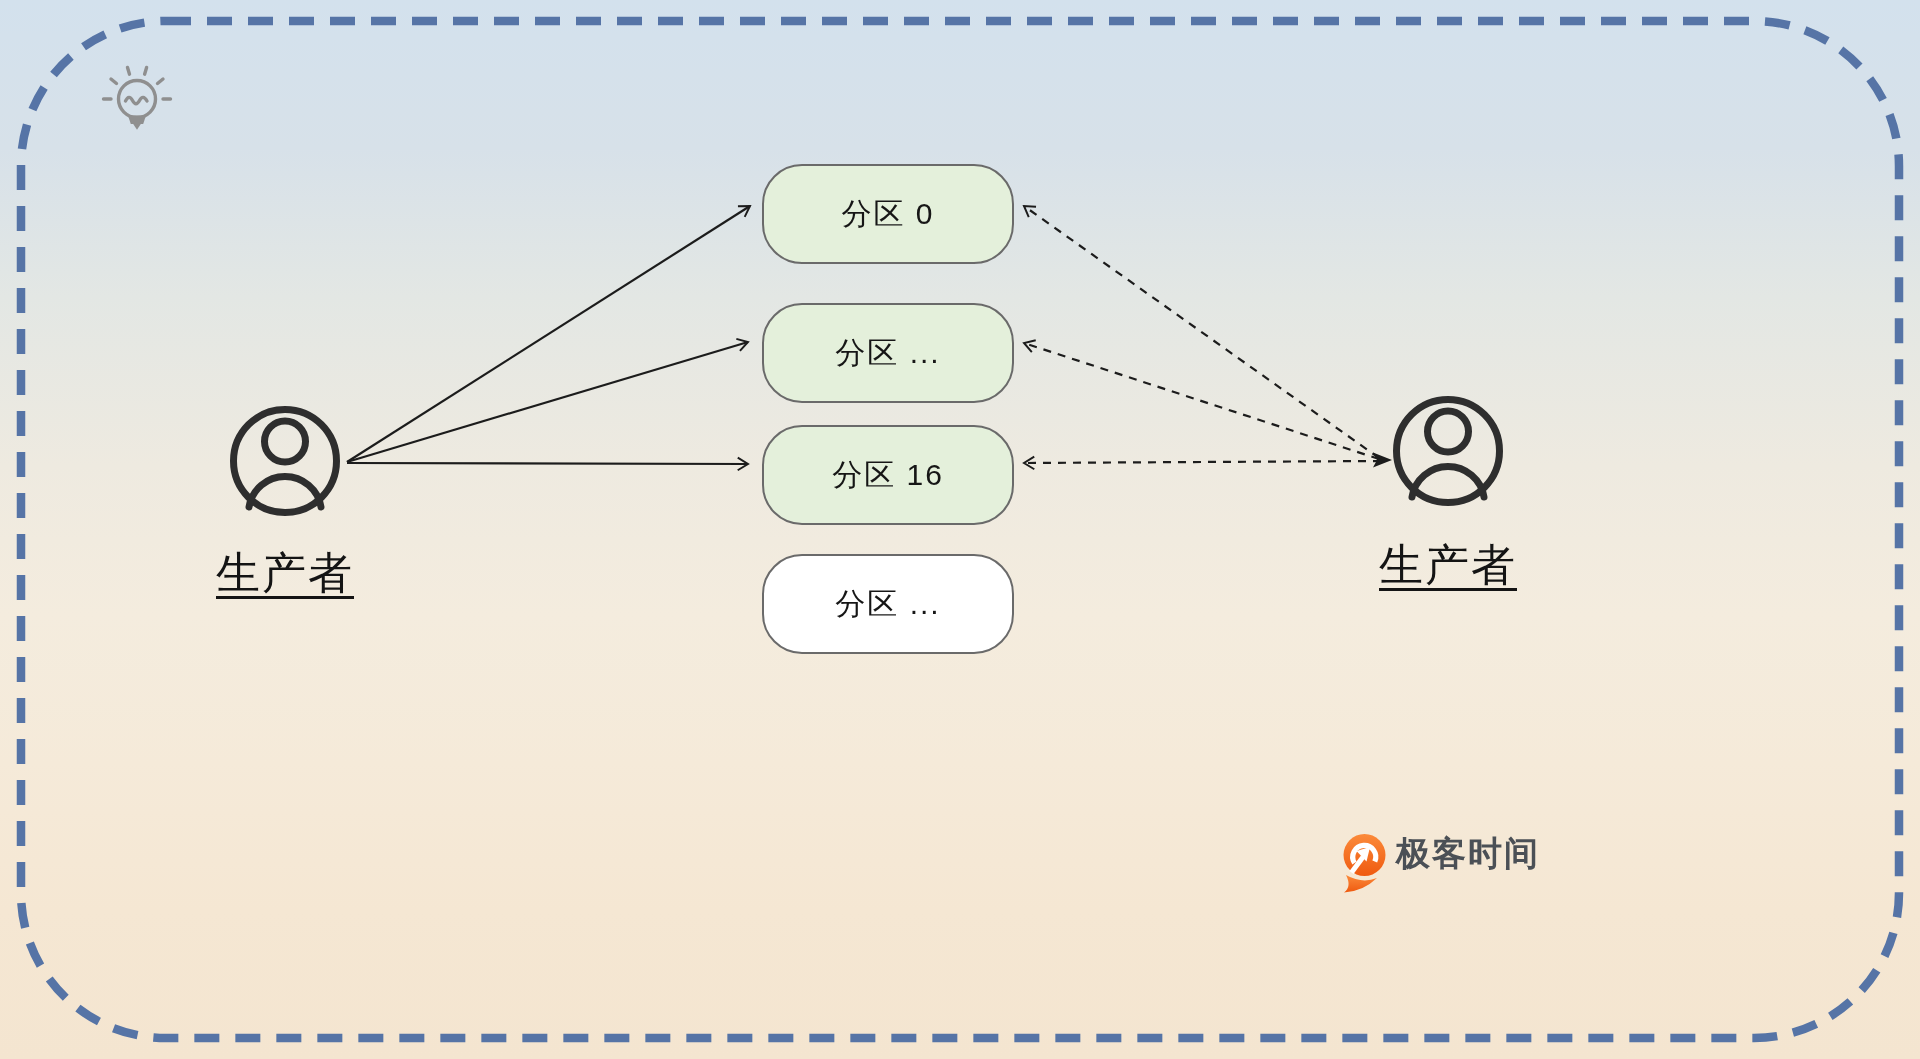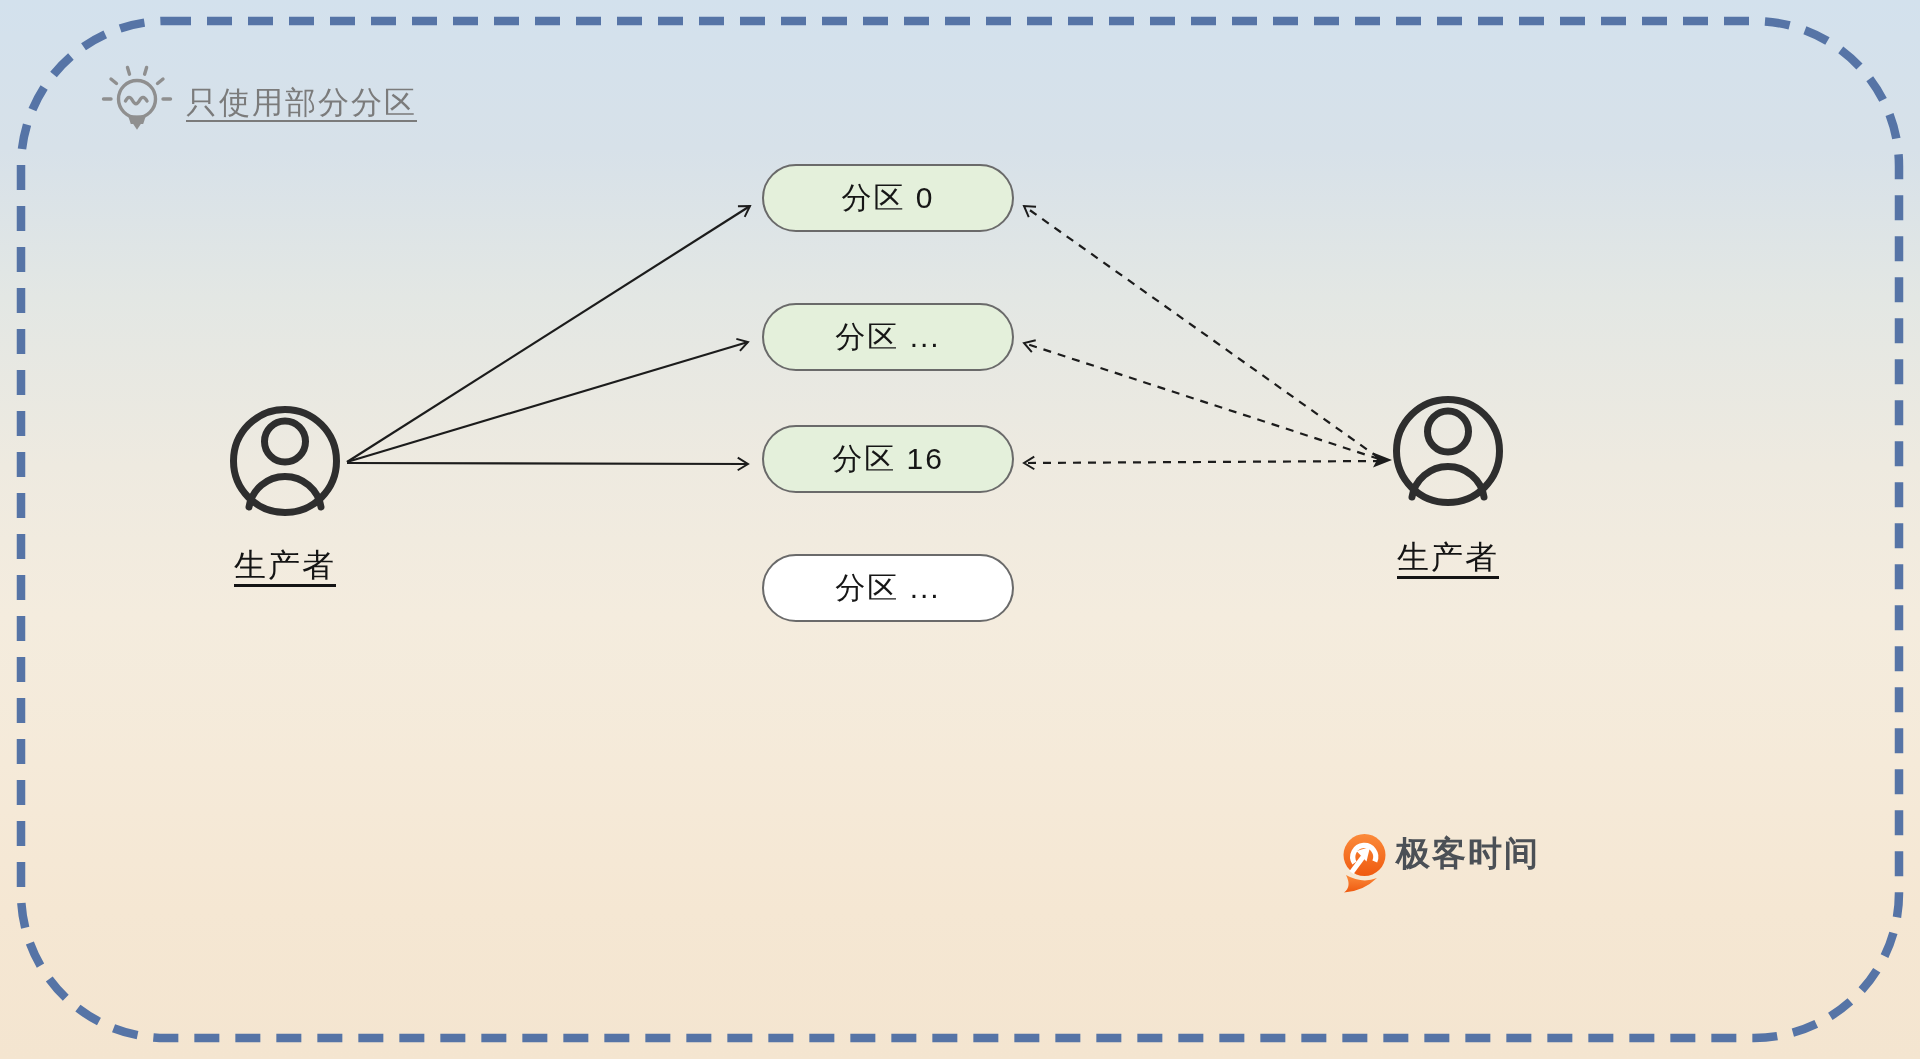--- a/index.html
+++ b/index.html
@@ -18,37 +18,37 @@
   .title-text{
     left:186px;top:82px;
     font-size:31px;color:#7b7b7b;
     letter-spacing:2px;
     text-decoration:underline;
     text-underline-offset:7px;
     text-decoration-thickness:2px;
   }
 
   .pill{
-    left:762px;width:252px;height:68px;
+    left:762px;width:252px;height:100px;
     border:2.5px solid #6a6a6a;border-radius:40px;
     box-sizing:border-box;
     display:flex;align-items:center;justify-content:center;
     font-size:30px;color:#161616;letter-spacing:2px;
   }
   .pill.used{background:#e4f0db;}
   .pill.unused{background:#ffffff;}
   .pill-0{top:164px;}
   .pill-1{top:303px;}
   .pill-2{top:425px;}
   .pill-3{top:554px;}
   .pill-4{top:684px;}
 
   .producer-label{
     width:220px;text-align:center;
-    font-size:32px;color:#141414;letter-spacing:2px;
+    font-size:44px;color:#141414;letter-spacing:2px;
     text-decoration:underline;
     text-underline-offset:8px;
     text-decoration-thickness:2.5px;
   }
   .producer-label.left{left:175px;top:544px;}
   .producer-label.right{left:1338px;top:536px;}
 
   .logo-text{
     left:1396px;top:831px;
     font-size:34px;font-weight:600;color:#4b5056;
@@ -114,21 +114,20 @@
 
     <g>
       <circle cx="1364.5" cy="855" r="21" fill="url(#logoGrad)"></circle>
       <path d="M1346 875 Q 1352 887 1344 892.5 Q 1363 891.5 1377 878 Q 1362 884 1346 875 Z" fill="url(#logoGrad)"></path>
       <path d="M1354.5 863 A 11.5 11.5 0 1 1 1374.8 861.5" fill="none" stroke="#ffffff" stroke-width="5.2"></path>
       <line x1="1351.5" y1="872.5" x2="1363" y2="857" stroke="#ffffff" stroke-width="5"></line>
       <path d="M1370 847 L 1356.5 851 L 1366.5 861.5 Z" fill="#ffffff"></path>
     </g>
   </svg>
 
-  <div class="abs title-text">只使用部分分区</div>
 
   <div class="abs pill used pill-0">分区 0</div>
   <div class="abs pill used pill-1">分区 ...</div>
   <div class="abs pill used pill-2">分区 16</div>
   <div class="abs pill unused pill-3">分区 ...</div>
 
   <div class="abs producer-label left">生产者</div>
   <div class="abs producer-label right">生产者</div>
 
   <div class="abs logo-text">极客时间</div>

